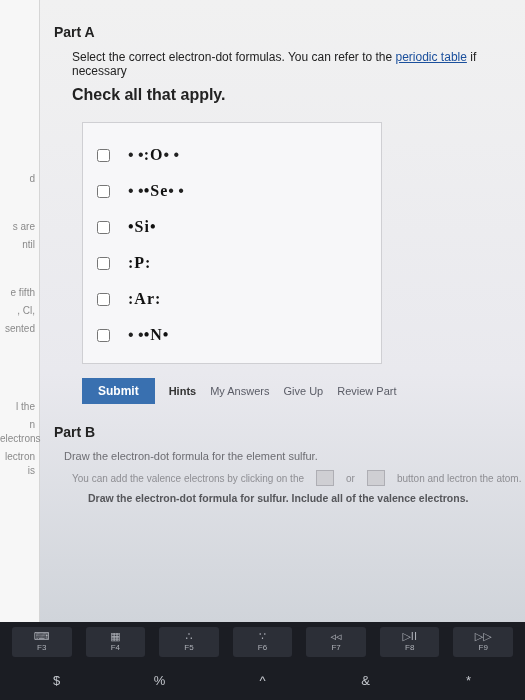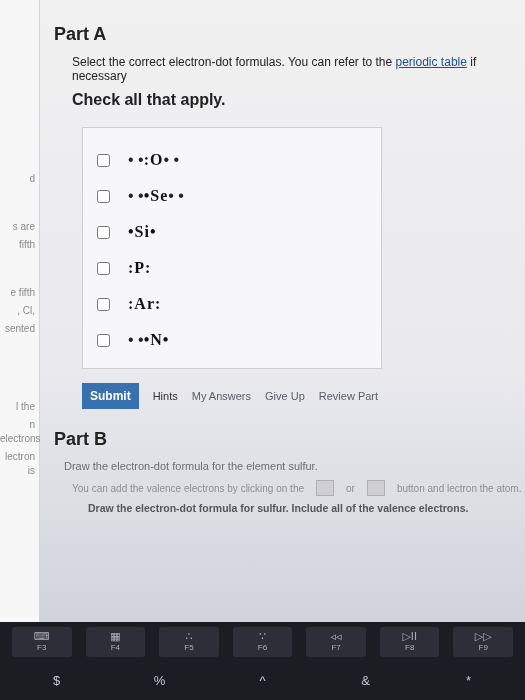--- a/index.html
+++ b/index.html
@@ -27,21 +27,21 @@
   .left-strip div { text-align: right; padding: 2px 4px 2px 0; line-height: 14px; }
   .left-strip .gap { height: 30px; }
 
   .content {
     position: absolute;
     left: 54px; top: 24px;
     right: 0;
     color: #222;
   }
   .part-title {
-    font-size: 18px;
+    font-size: 14px;
     font-weight: bold;
     margin-bottom: 10px;
   }
   .prompt {
     font-size: 12px;
     margin-bottom: 8px;
     margin-left: 18px;
   }
   .prompt a { color: #1a4f9c; text-decoration: underline; }
   .check-all {
@@ -84,27 +84,27 @@
     display: flex;
     align-items: center;
     gap: 14px;
     font-size: 11px;
     color: #5a5c66;
   }
   .submit-btn {
     background: #3970b0;
     color: #fff;
     border: none;
-    padding: 6px 8px;
+    padding: 6px 16px;
     font-size: 12px;
     font-weight: bold;
     cursor: pointer;
   }
   .btn-row span { cursor: pointer; }
-  .btn-row .hints { font-weight: normal; color: #333; }
+  .btn-row .hints { font-weight: bold; color: #333; }
 
   .part-b {
     margin-top: 20px;
   }
   .part-b .sub {
     margin-left: 10px;
     font-size: 11px;
     color: #6d6d72;
     margin-bottom: 8px;
   }
@@ -169,21 +169,21 @@
   }
 </style>
 </head>
 <body>
 
 <div class="screen">
   <div class="left-strip">
     <div>d</div>
     <div class="gap"></div>
     <div>s are</div>
-    <div>fifth</div>
+    <div>ntil</div>
     <div class="gap"></div>
     <div>e fifth</div>
     <div>, Cl,</div>
     <div>sented</div>
     <div class="gap"></div>
     <div class="gap"></div>
     <div>l the</div>
     <div>n electrons</div>
     <div>lectron is</div>
   </div>

